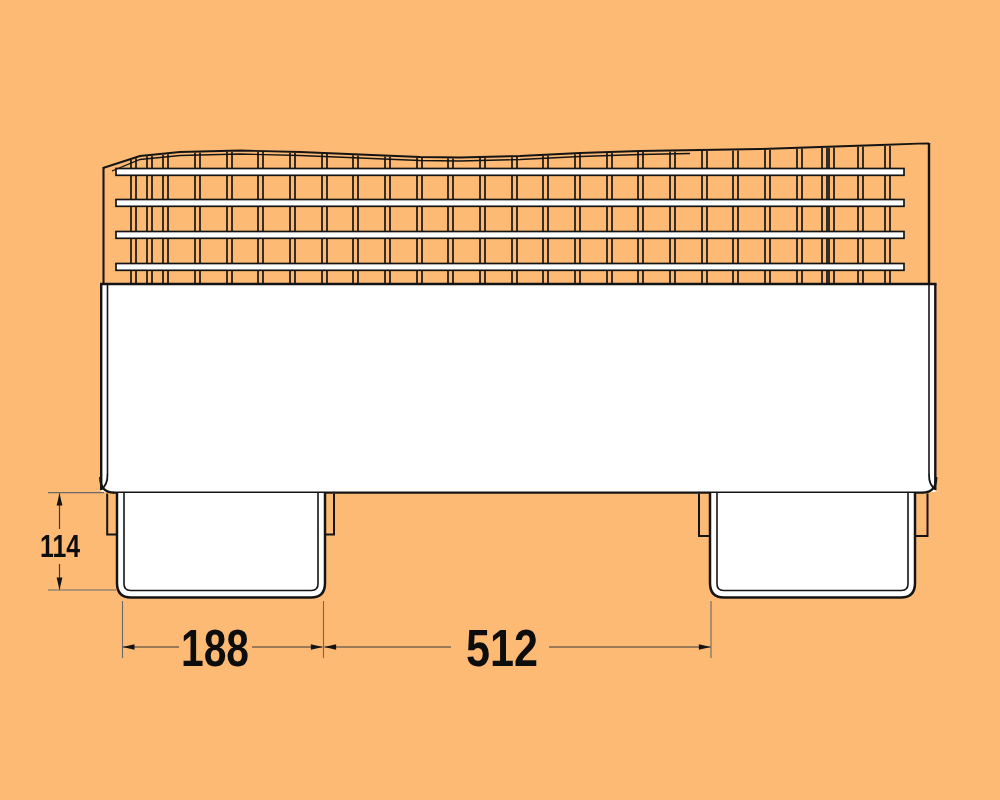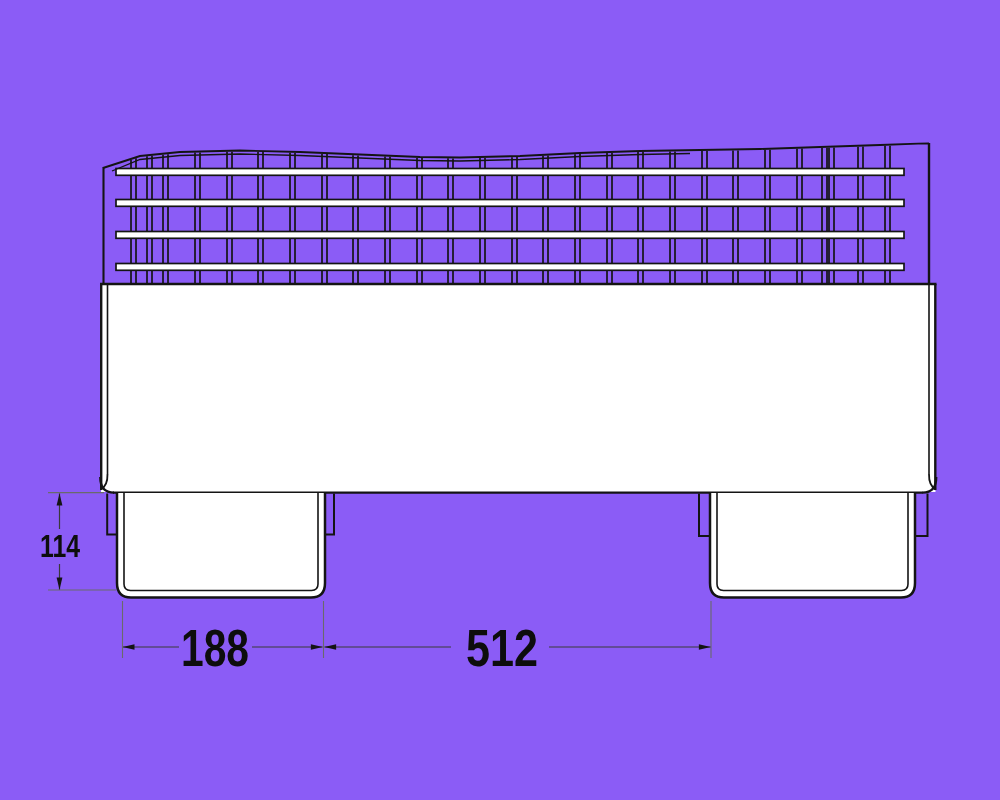--- a/index.html
+++ b/index.html
@@ -1,16 +1,16 @@
 <!DOCTYPE html>
 <html><head>
 <meta charset="utf-8">
 <style>
   html,body{margin:0;padding:0;background:#fff;width:1000px;height:800px;overflow:hidden;}
-  .canvas{position:relative;width:1000px;height:800px;background:#8b5cf6;}
+  .canvas{position:relative;width:1000px;height:800px;background:#fdba74;}
   svg{display:block;}
   .stroke{stroke:#141414;fill:none;}
   .dim{stroke:#3a3a3a;fill:none;}
   .ext{stroke:#6a6a6a;fill:none;}
   .arrow{fill:#141414;stroke:none;}
   .dim-text-lg{font-family:"Liberation Sans",sans-serif;font-weight:700;font-size:52px;fill:#0d0d0d;}
   .dim-text-sm{font-family:"Liberation Sans",sans-serif;font-weight:700;font-size:31px;fill:#0d0d0d;}
 </style>
 </head>
 <body>

